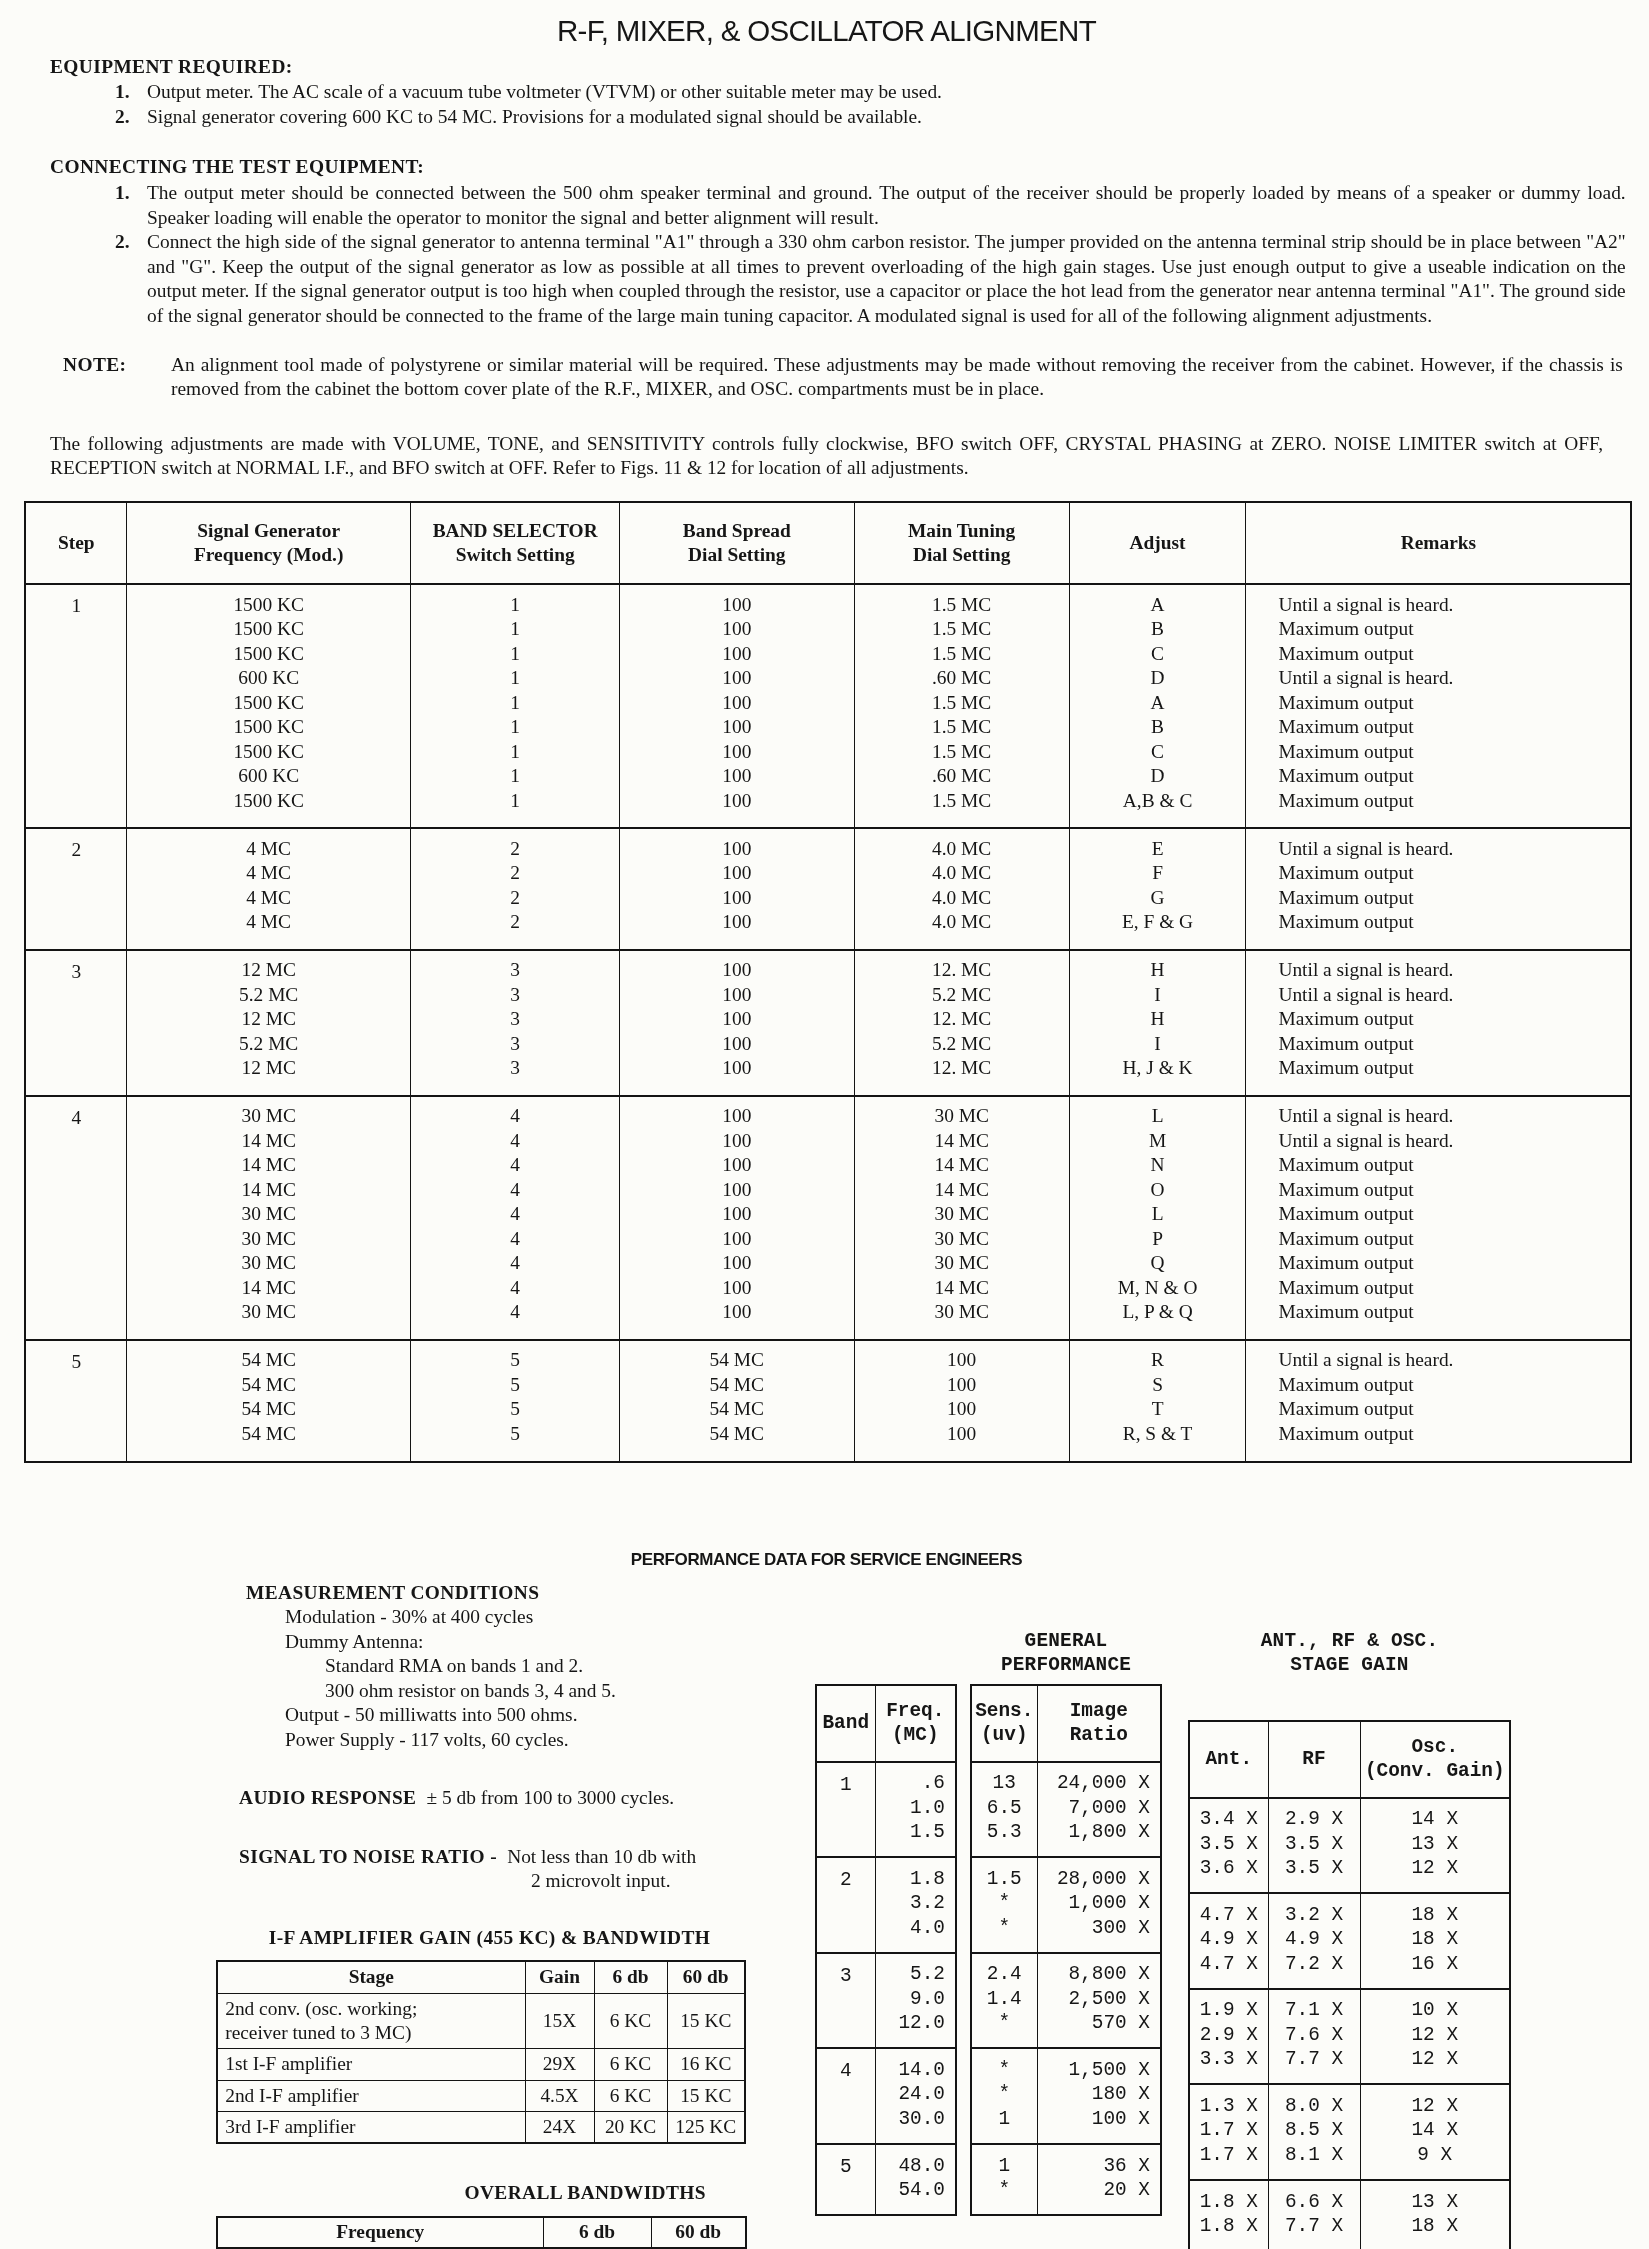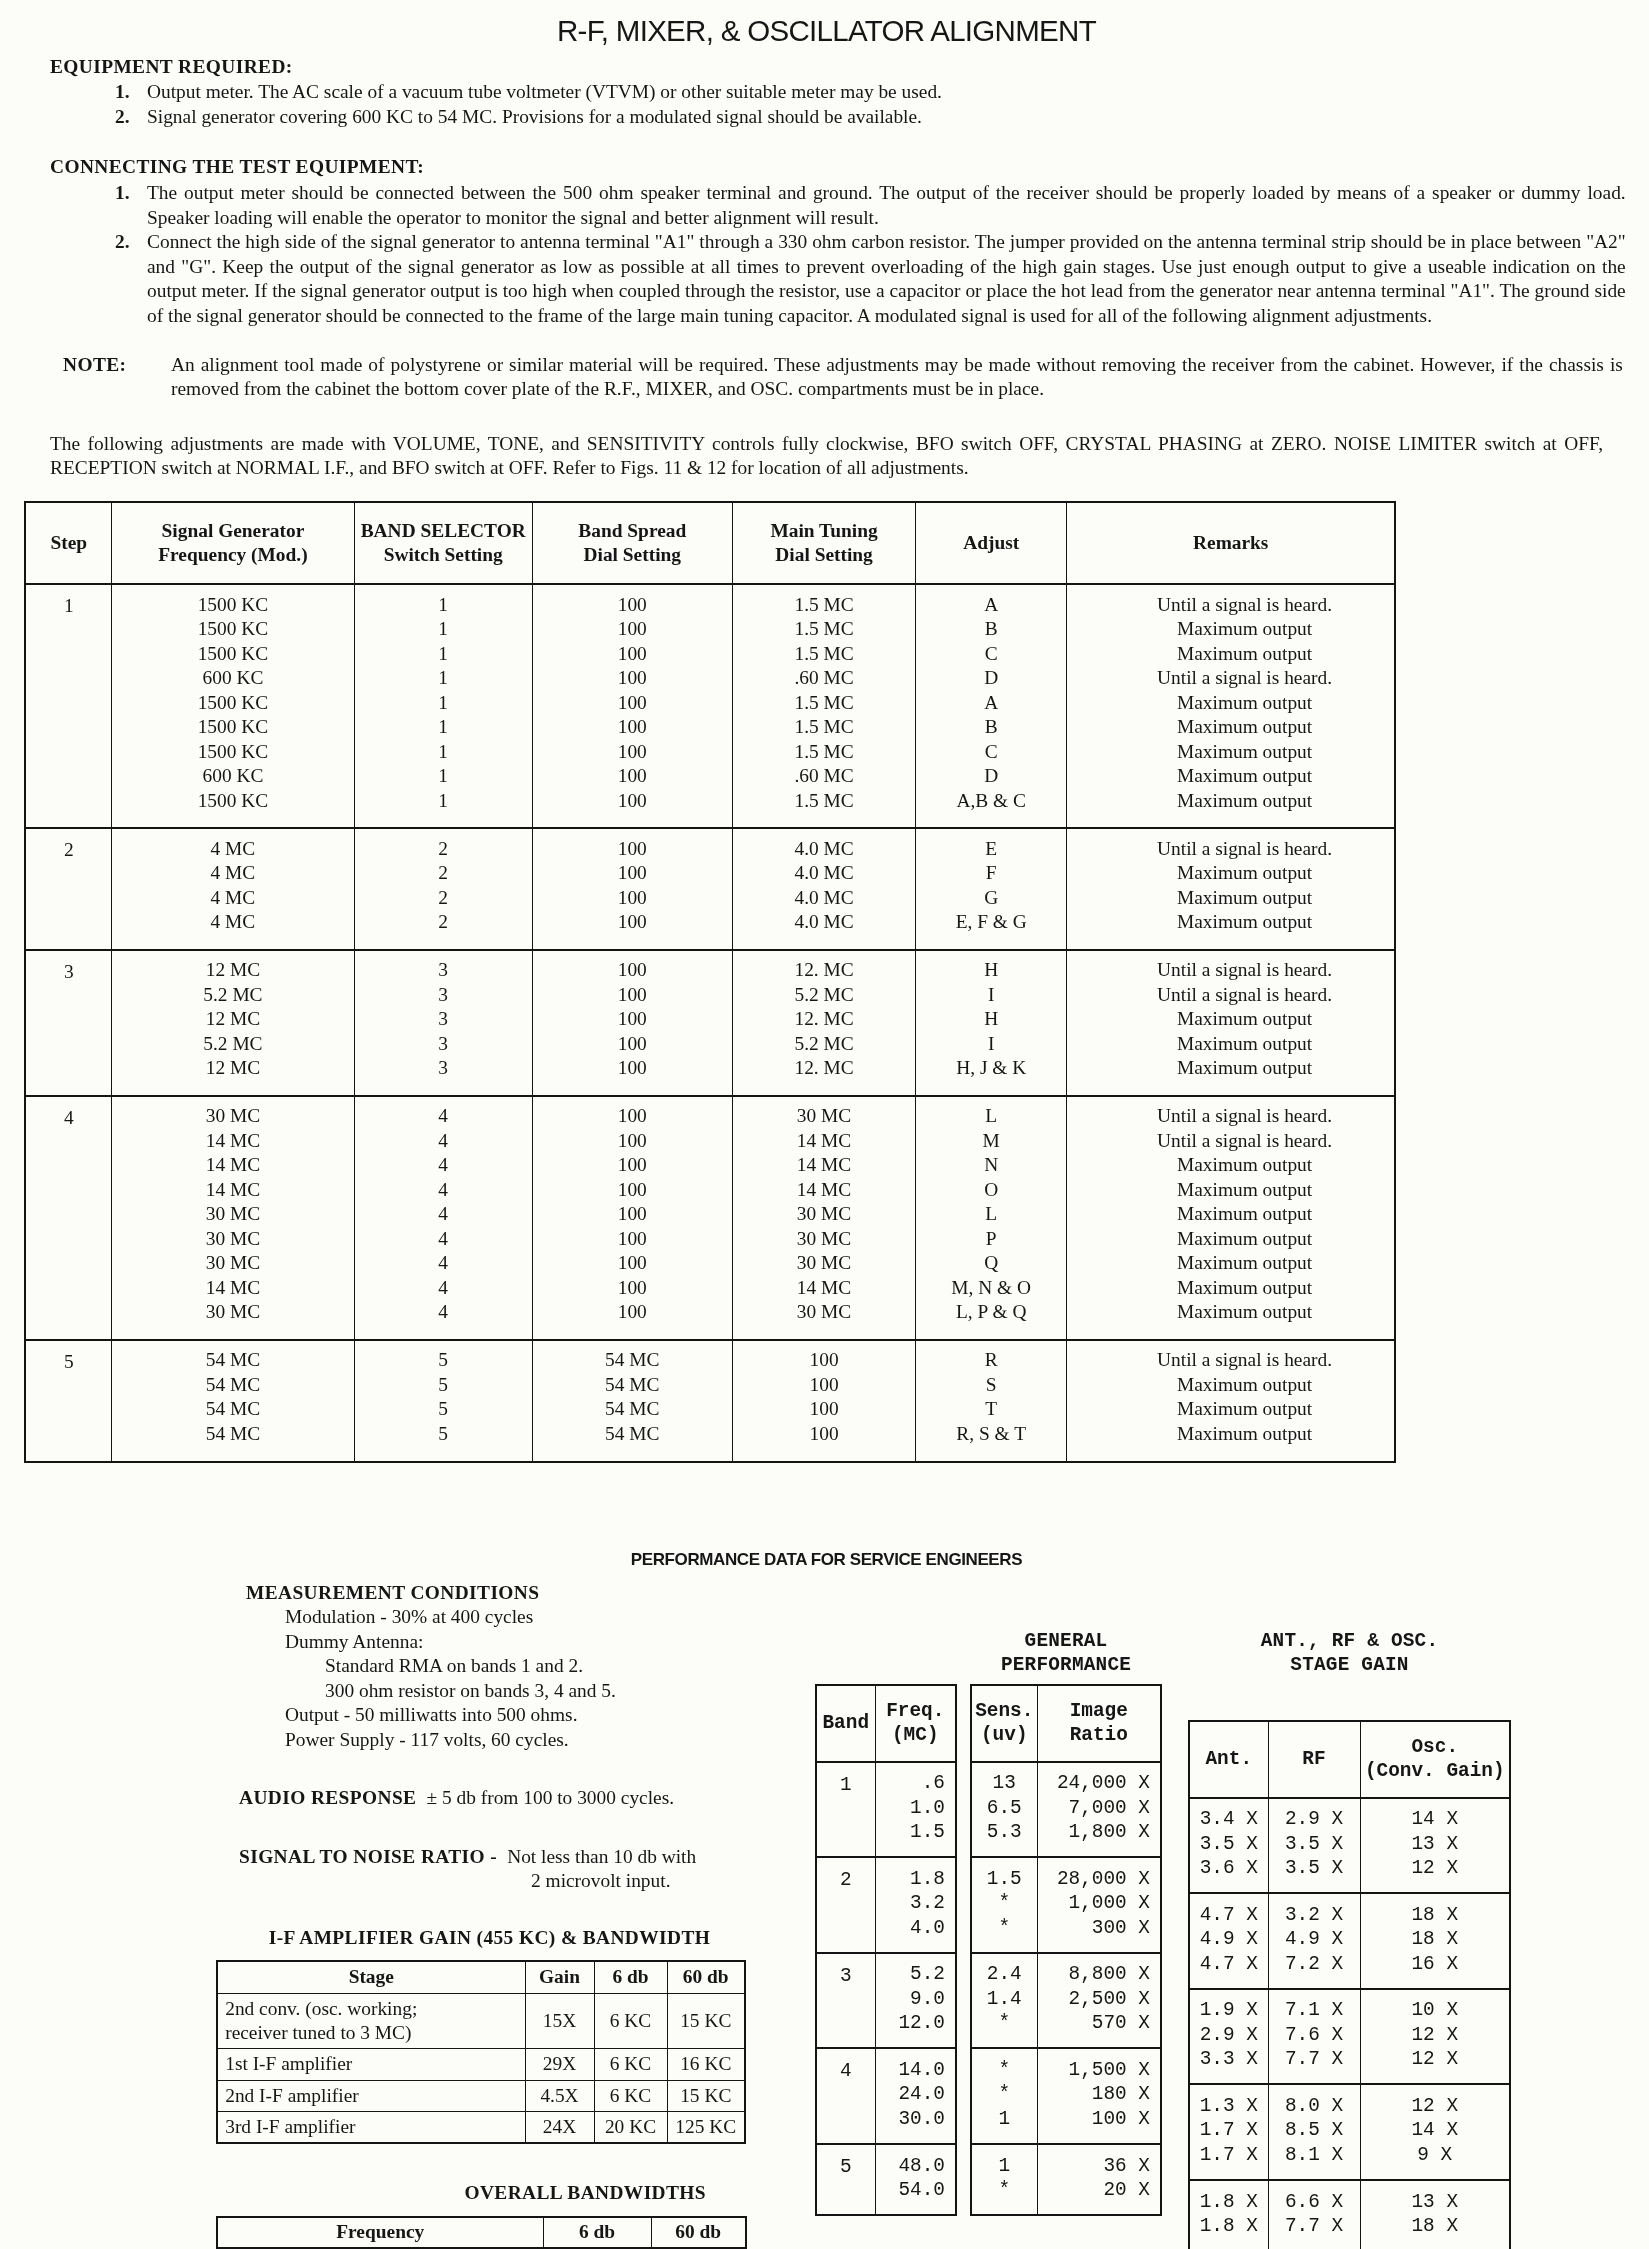--- a/index.html
+++ b/index.html
@@ -37,42 +37,42 @@
   .num-item .li-text{flex:1;text-align:justify;}
   .gap-md{height:21.6px;}
   .note-block{display:flex;margin-left:40px;margin-top:24.5px;}
   .note-label{flex:0 0 108px;font-weight:700;letter-spacing:0.4px;}
   .note-text{flex:1;text-align:justify;margin-right:7.2px;}
   .intro{margin:30px 27px 20px 27px;text-align:justify;}
 
   
   table{border-collapse:collapse;}
   .align-table{
-    width:1372px;
+    width:1608px;
     margin-left:1.4px;
     border:2.2px solid #141414;
     table-layout:fixed;
   }
   .align-table th,.align-table td{
     border-left:1.4px solid #141414;
     border-right:1.4px solid #141414;
     white-space:pre-line;
     vertical-align:top;
     padding:7.2px 4.3px 14.4px 4.3px;
     text-align:center;
   }
   .align-table thead th{
     border-bottom:2.2px solid #141414;
     vertical-align:middle;
     font-weight:600;
     height:69px;
     padding:5.8px 2.9px;
   }
   .align-table tbody tr{border-top:2.2px solid #141414;}
-  .align-table td.c-remarks{text-align:center;padding-left:32px;}
+  .align-table td.c-remarks{text-align:left;padding-left:32px;}
   .align-table td.c-step{padding-top:8.6px;}
   .col-step{width:6.3%;}
   .col-freq{width:17.7%;}
   .col-band{width:13.0%;}
   .col-spread{width:14.6%;}
   .col-tuning{width:13.4%;}
   .col-adjust{width:11.0%;}
   .col-remarks{width:24.0%;}
 
   

